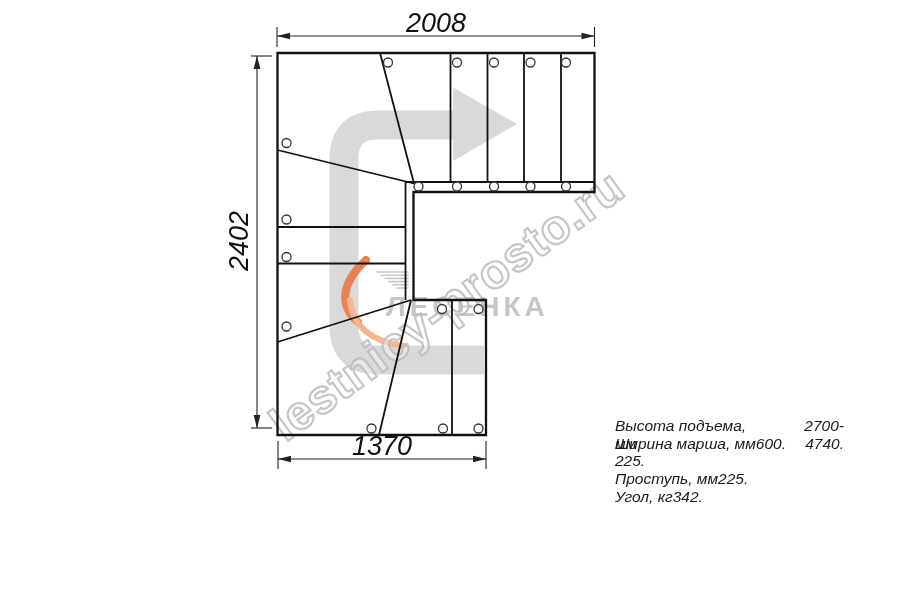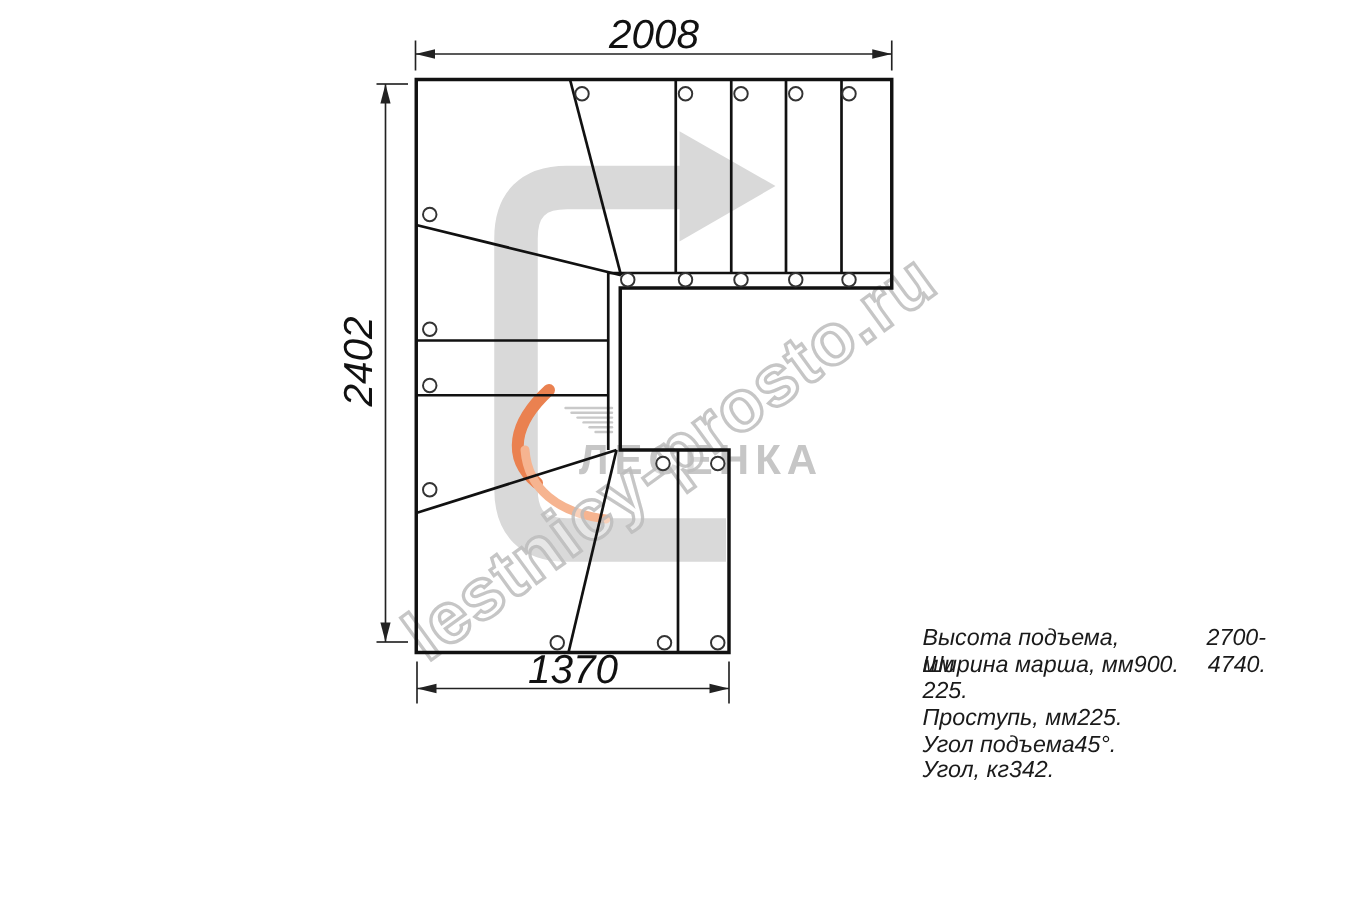--- a/index.html
+++ b/index.html
@@ -132,32 +132,28 @@
     <text x="382" y="455" text-anchor="middle">1370</text>
   </svg>
 
   <div class="specs">
     <div class="spec-row">
       <span class="spec-label">Высота подъема, мм</span>
       <span class="spec-value">2700-4740.</span>
     </div>
     <div class="spec-row">
       <span class="spec-label">Ширина марша, мм</span>
-      <span class="spec-value">900.</span>
+      <span class="spec-value">600.</span>
     </div>
     <div class="spec-row">
       <span class="spec-value">225.</span>
     </div>
     <div class="spec-row">
       <span class="spec-label">Проступь, мм</span>
       <span class="spec-value">225.</span>
-    </div>
-    <div class="spec-row">
-      <span class="spec-label">Угол подъема</span>
-      <span class="spec-value">45°.</span>
     </div>
     <div class="spec-row">
       <span class="spec-label">Угол, кг</span>
       <span class="spec-value">342.</span>
     </div>
   </div>
 
 </div>
 
 </body></html>

